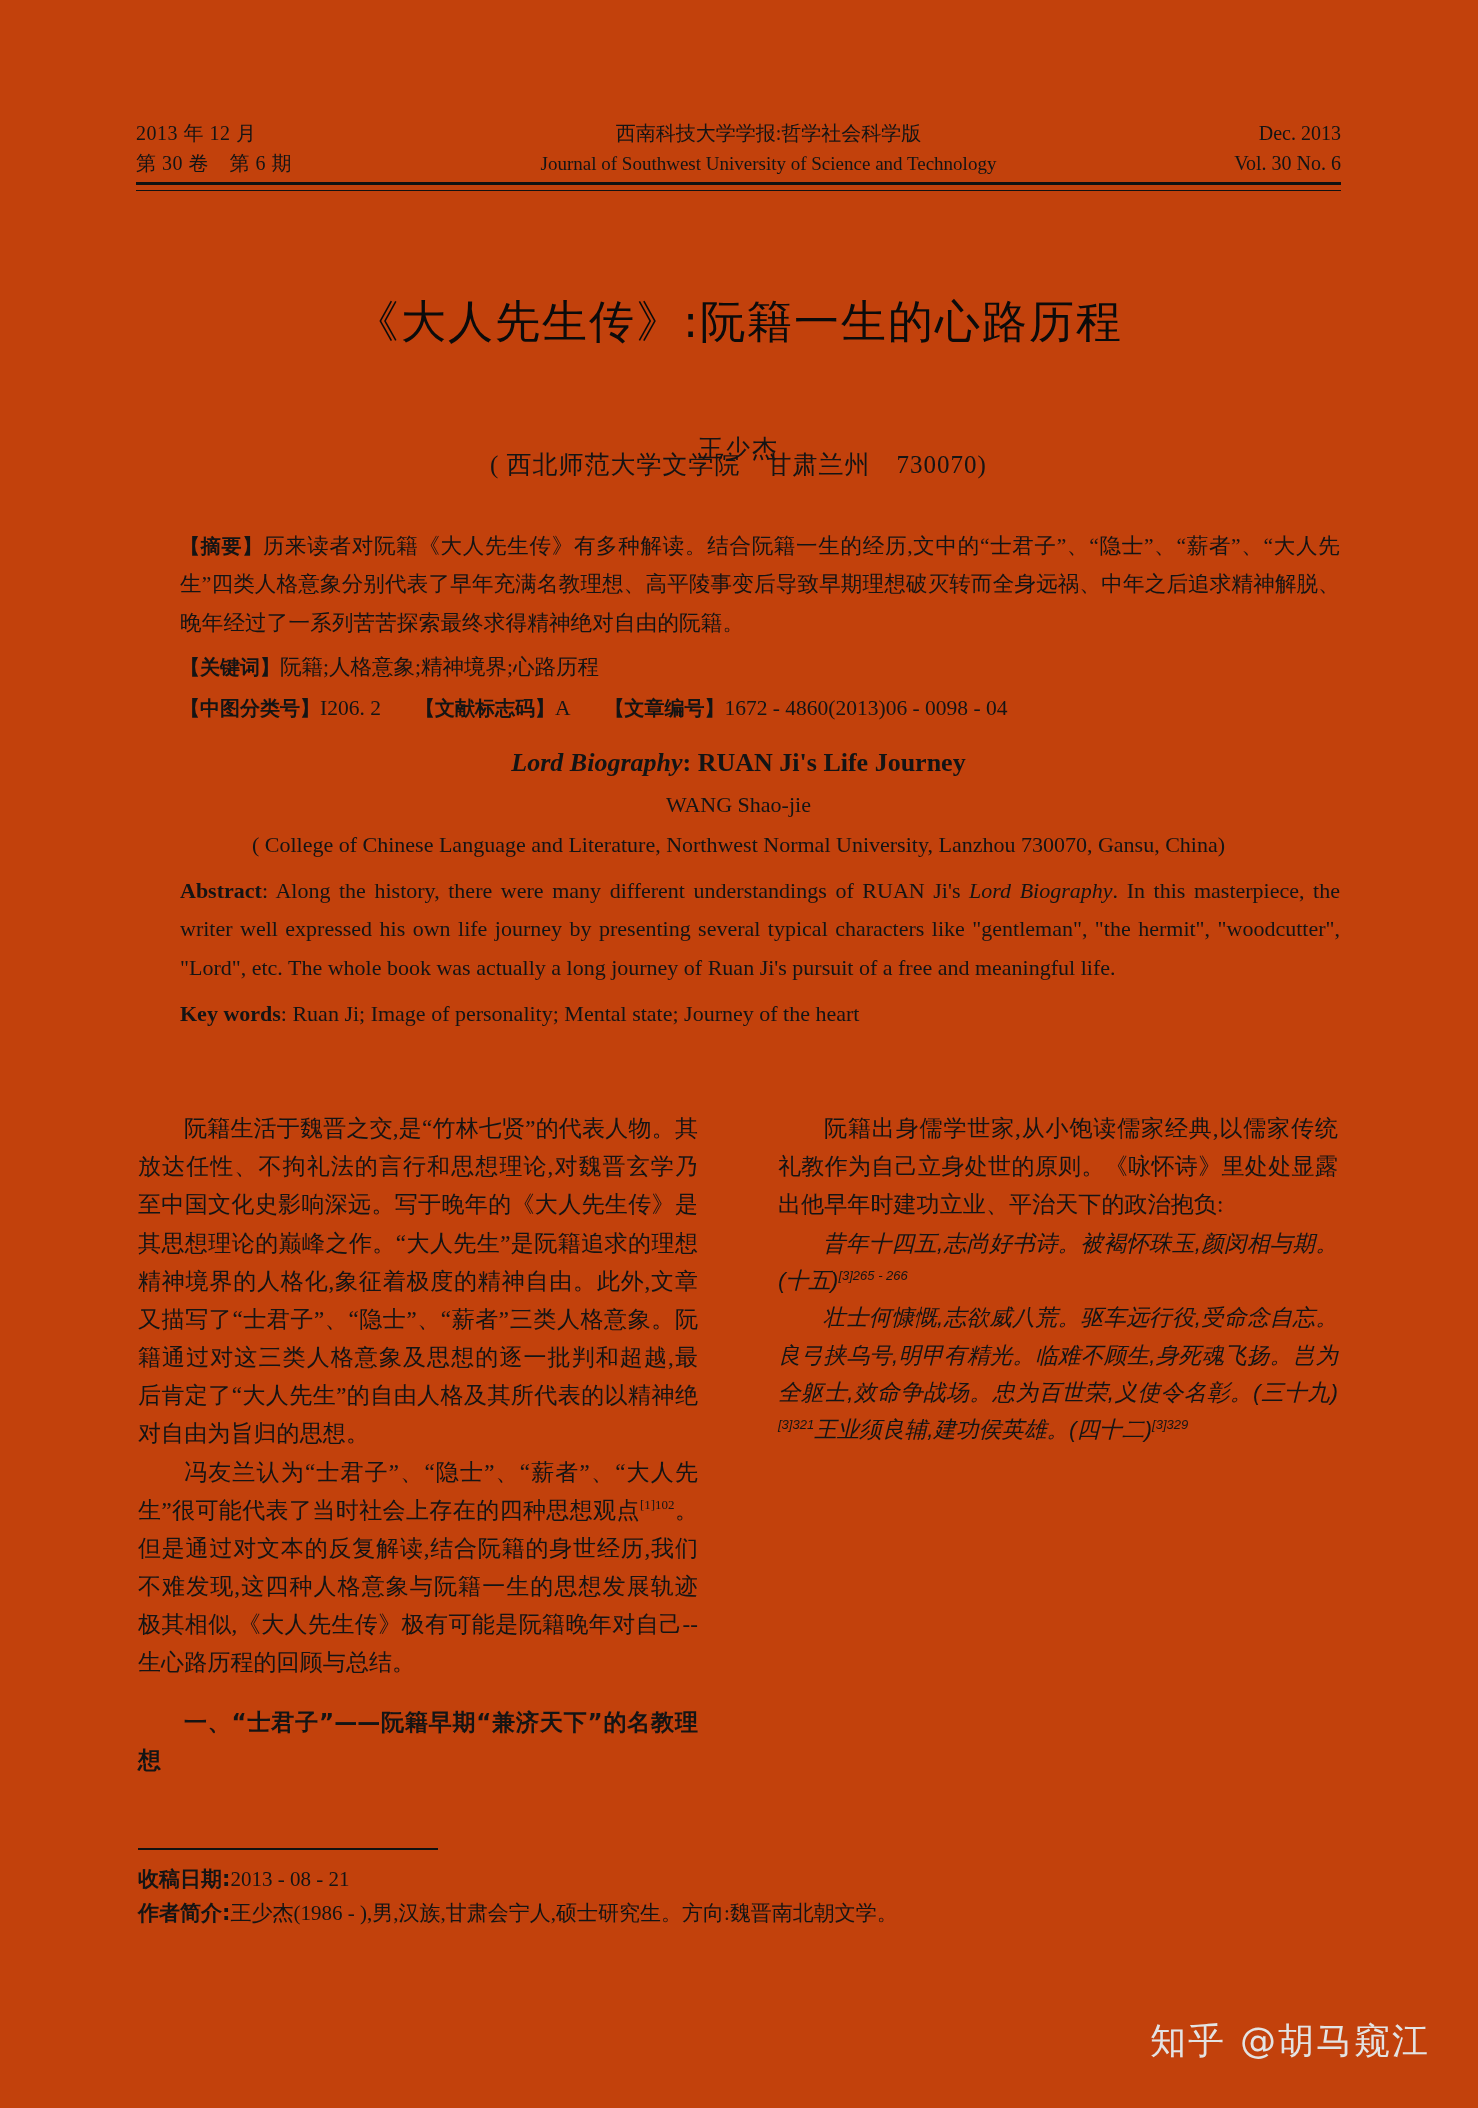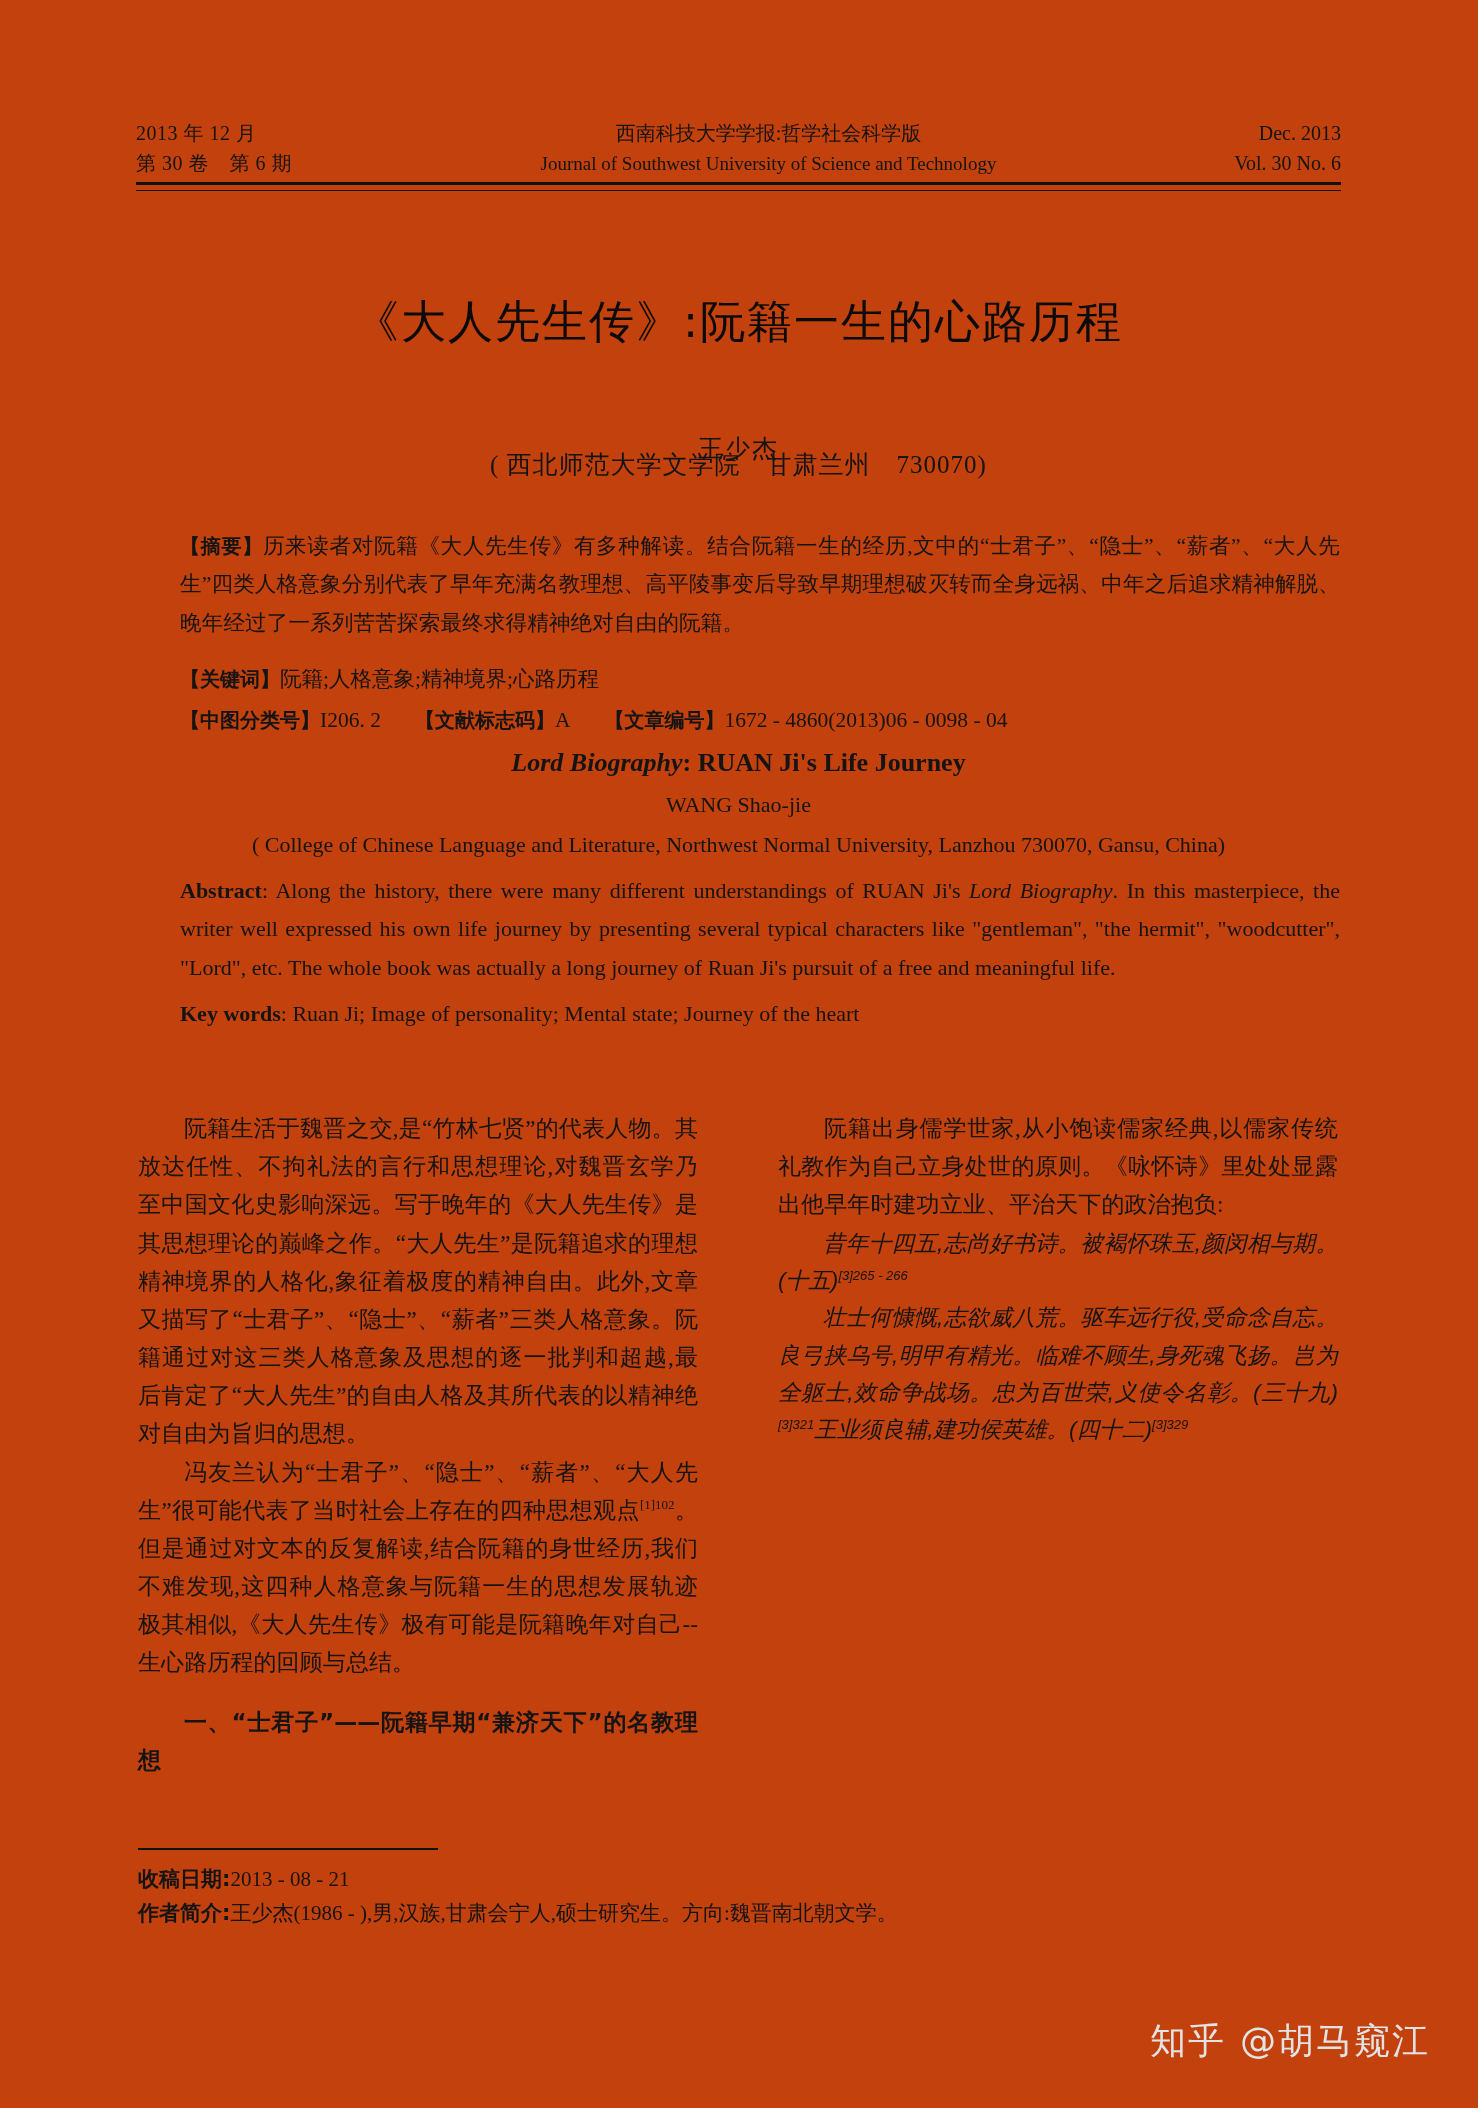--- a/index.html
+++ b/index.html
@@ -121,21 +121,21 @@
   .cn-abstract .lbl,
   .cn-kw .lbl,
   .cn-meta .lbl {
     font-weight: bold;
     font-family: "DejaVu Sans", sans-serif;
     font-size: 20px;
   }
   .cn-kw {
     font-size: 21.5px;
     line-height: 1.78;
-    margin-top: 18px;
+    margin-top: 6px;
   }
   .cn-meta {
     font-size: 21.5px;
     line-height: 1.78;
     margin-top: 3px;
     white-space: nowrap;
   }
   .cn-meta .gap { display: inline-block; width: 34px; }
 
   

